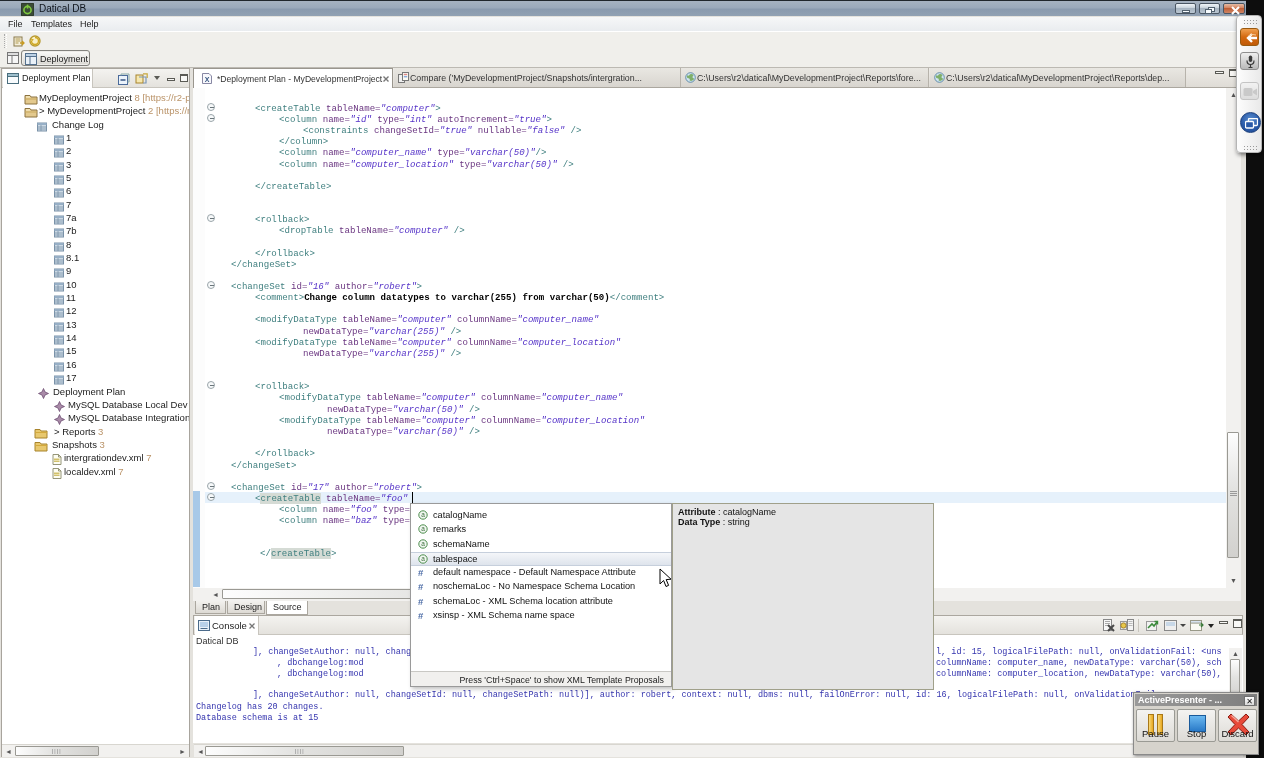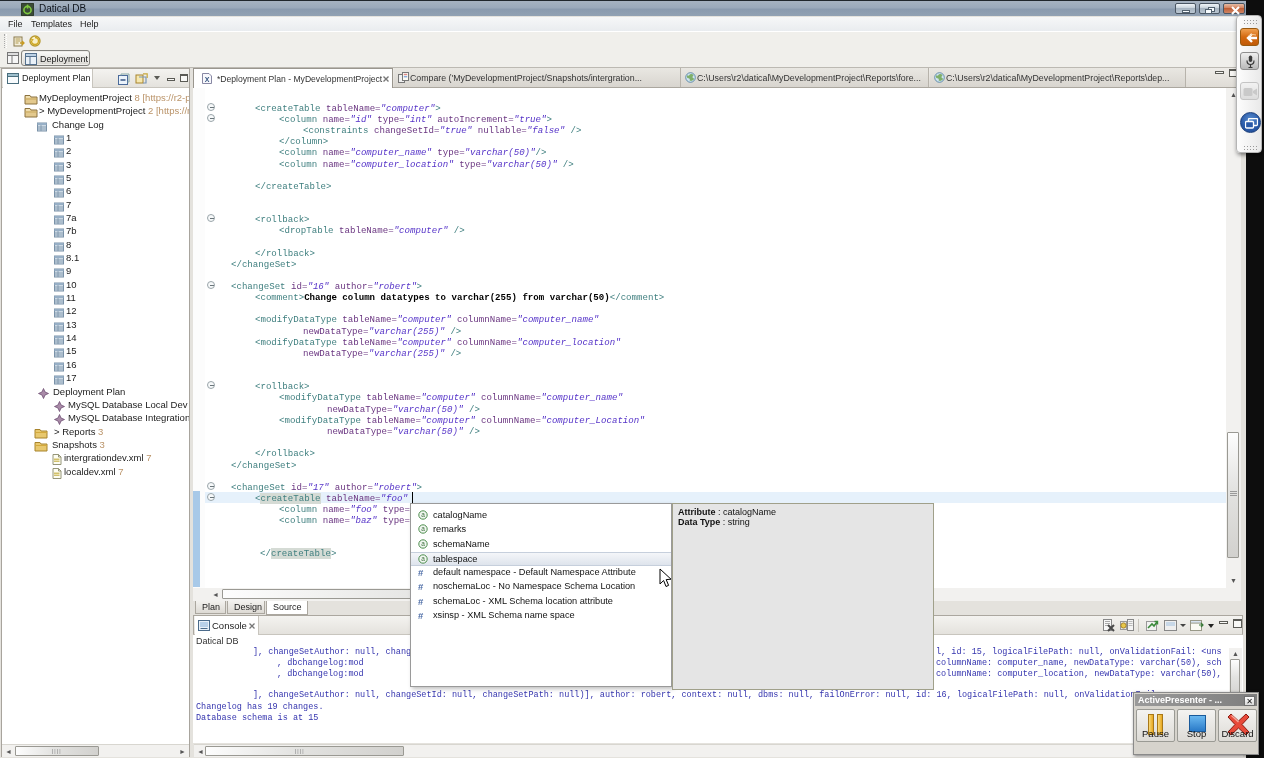--- a/index.html
+++ b/index.html
@@ -612,21 +612,21 @@
   <div id="conbody">
     <div id="conlabel">Datical DB</div>
   </div>
 <div class="con" style="left:253px;top:646.6px">], changeSetAuthor: null, changeSetId: null, c</div>
 <div class="con" style="left:936px;top:646.6px">l, id: 15, logicalFilePath: null, onValidationFail: &lt;uns</div>
 <div class="con" style="left:277px;top:657.6px">, dbchangelog:mod</div>
 <div class="con" style="left:936px;top:657.6px">columnName: computer_name, newDataType: varchar(50), sch</div>
 <div class="con" style="left:277px;top:668.6px">, dbchangelog:mod</div>
 <div class="con" style="left:936px;top:668.6px">columnName: computer_location, newDataType: varchar(50),</div>
 <div class="con" style="left:253px;top:690.1px">], changeSetAuthor: null, changeSetId: null, changeSetPath: null)], author: robert, context: null, dbms: null, failOnError: null, id: 16, logicalFilePath: null, onValidationFail</div>
-<div class="con" style="left:196px;top:701.6px">Changelog has 19 changes.</div>
+<div class="con" style="left:196px;top:701.6px">Changelog has 20 changes.</div>
 <div class="con" style="left:196px;top:713.1px">Database schema is at 15</div>
 
   <div class="sb abs" style="left:1229px;top:648px;width:13px;height:95px">
     <div class="arr" style="left:3px;top:2px">▲</div>
     <div class="thumb" style="left:1px;top:11px;width:10px;height:40px"></div>
   </div>
 
   <div class="sb abs" style="left:194px;top:744px;width:1049px;height:13px;border-top:1px solid #D8D6D0">
     <div class="arr" style="left:3px;top:3px">◄</div>
     <div class="thumb thumbv" style="left:11px;top:1px;width:199px;height:10px"></div>
@@ -674,20 +674,21 @@
       </div>
 <div class="pit">
         <span class="pic"><span class="hash">#</span></span>
         <span class="plab">schemaLoc - XML Schema location attribute</span>
       </div>
 <div class="pit">
         <span class="pic"><span class="hash">#</span></span>
         <span class="plab">xsinsp - XML Schema name space</span>
       </div>
   </div>
+  <div id="pop-status">Press 'Ctrl+Space' to show XML Template Proposals</div>
 </div>
 
 <div id="tooltip">
   <div><b>Attribute</b> : catalogName</div>
   <div><b>Data Type</b> : string</div>
 </div>
 
 <svg id="cursor" width="14" height="21" viewBox="0 0 14 21">
   <path d="M1 1 L1 16 L4.6 12.5 L7 18.5 L9.6 17.4 L7.2 11.6 L12 11.2 Z" fill="#fff" stroke="#000" stroke-width="1"></path>
 </svg>

